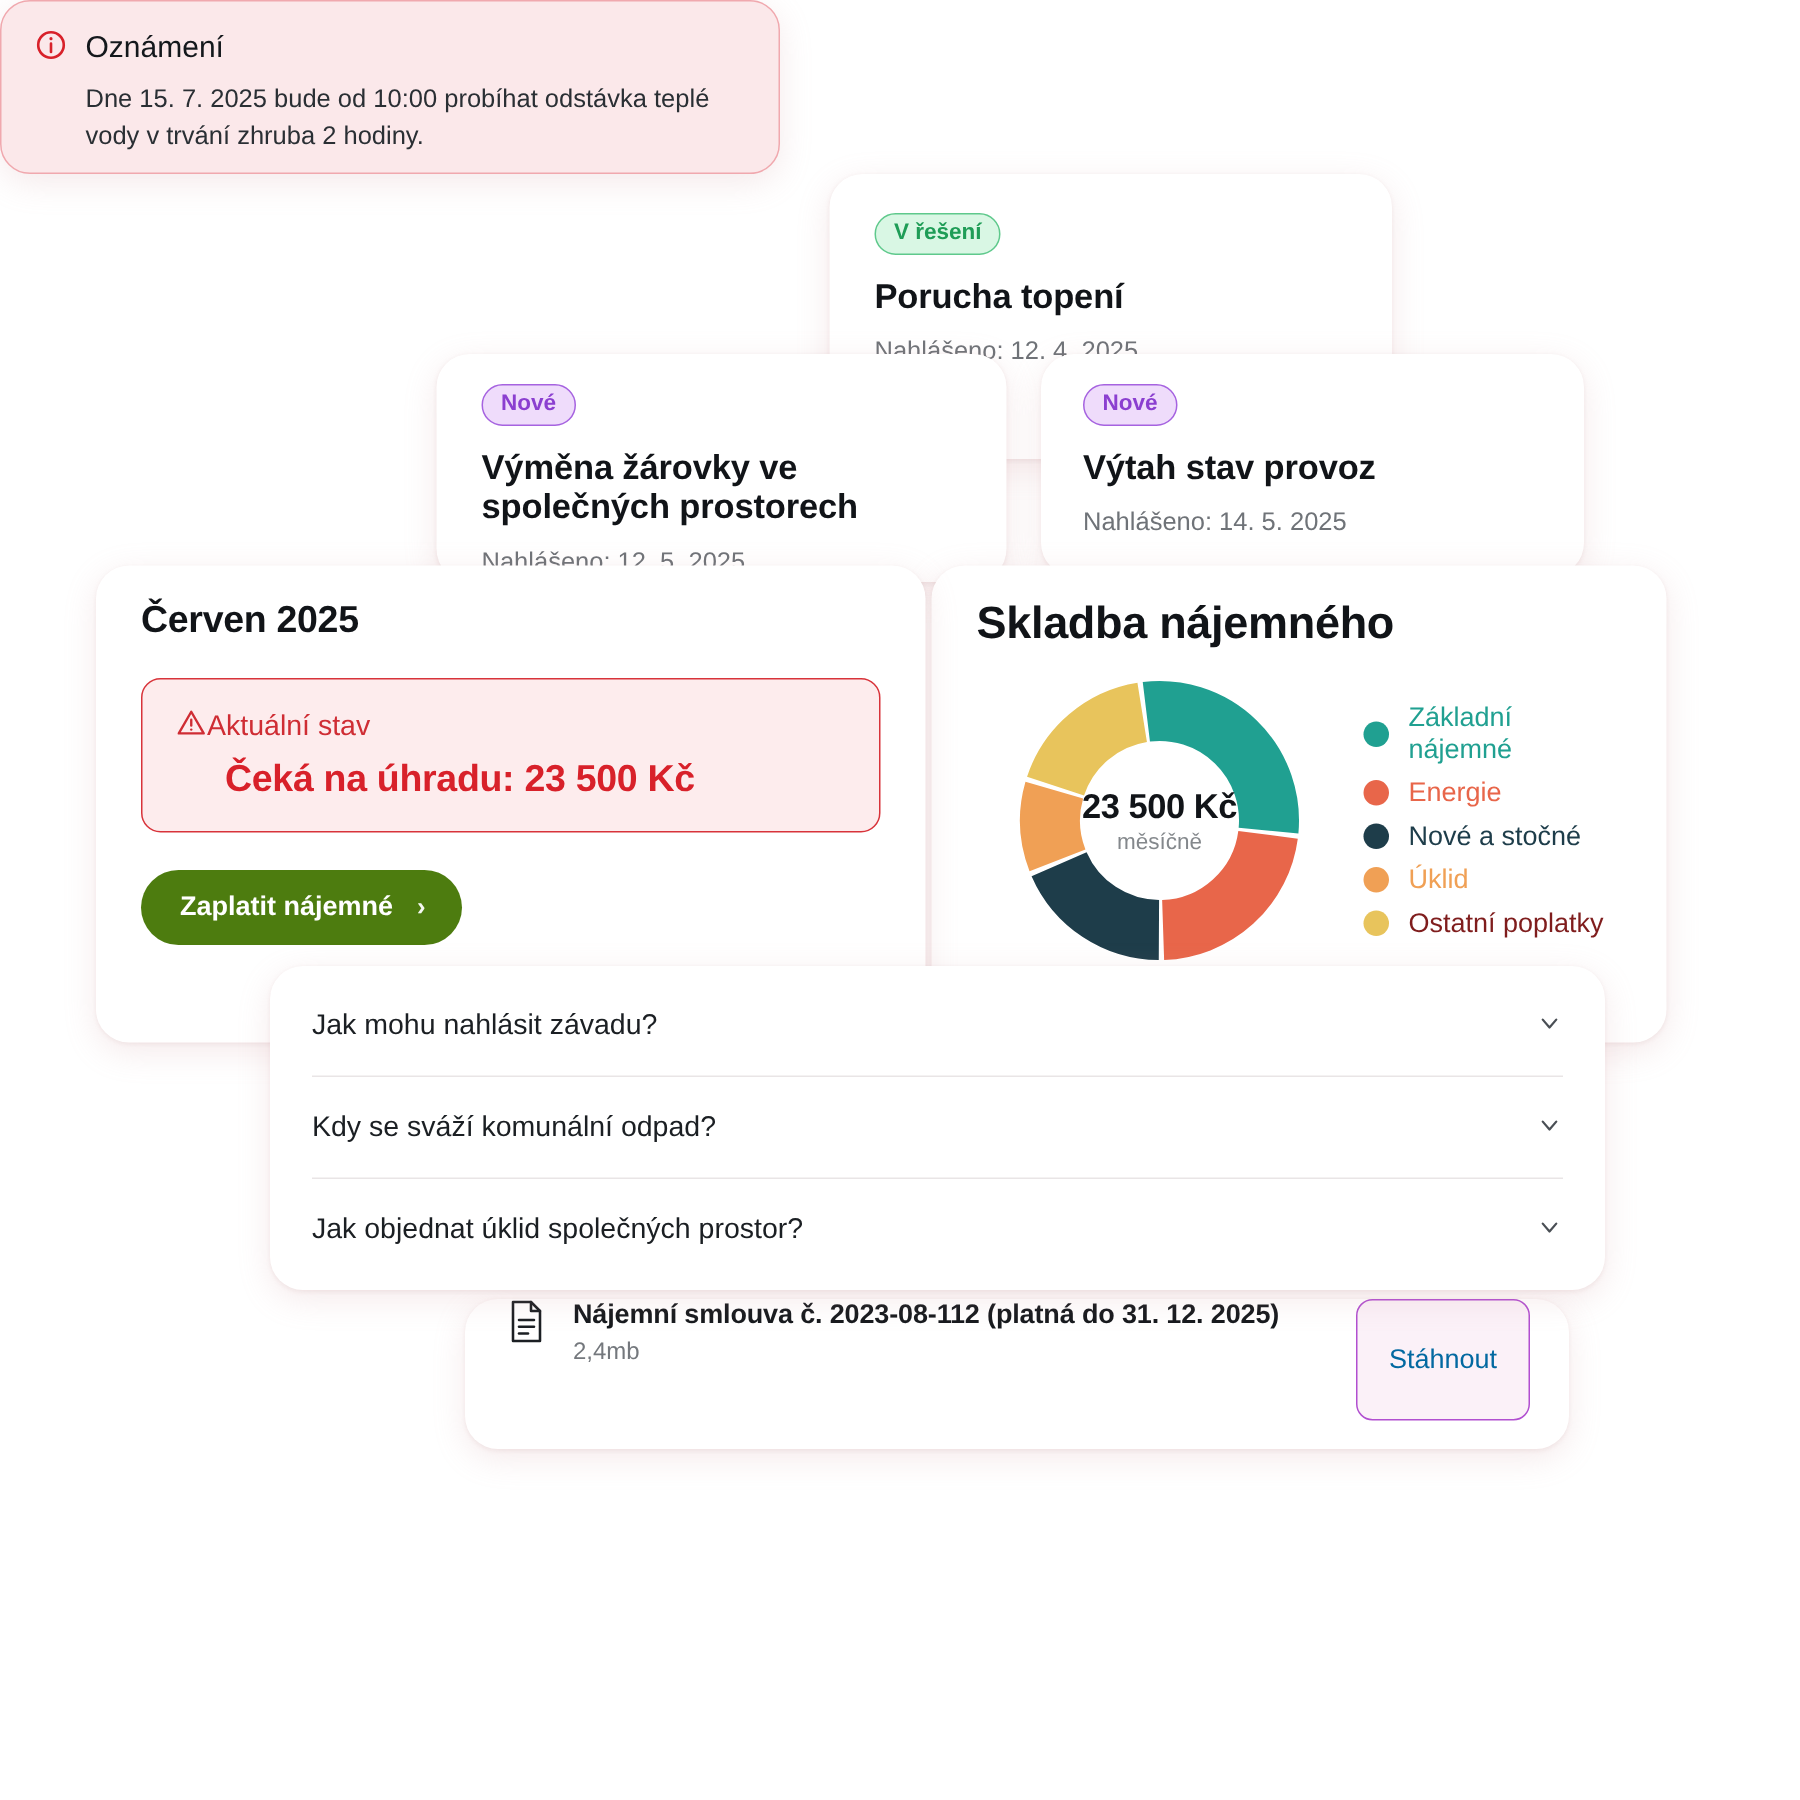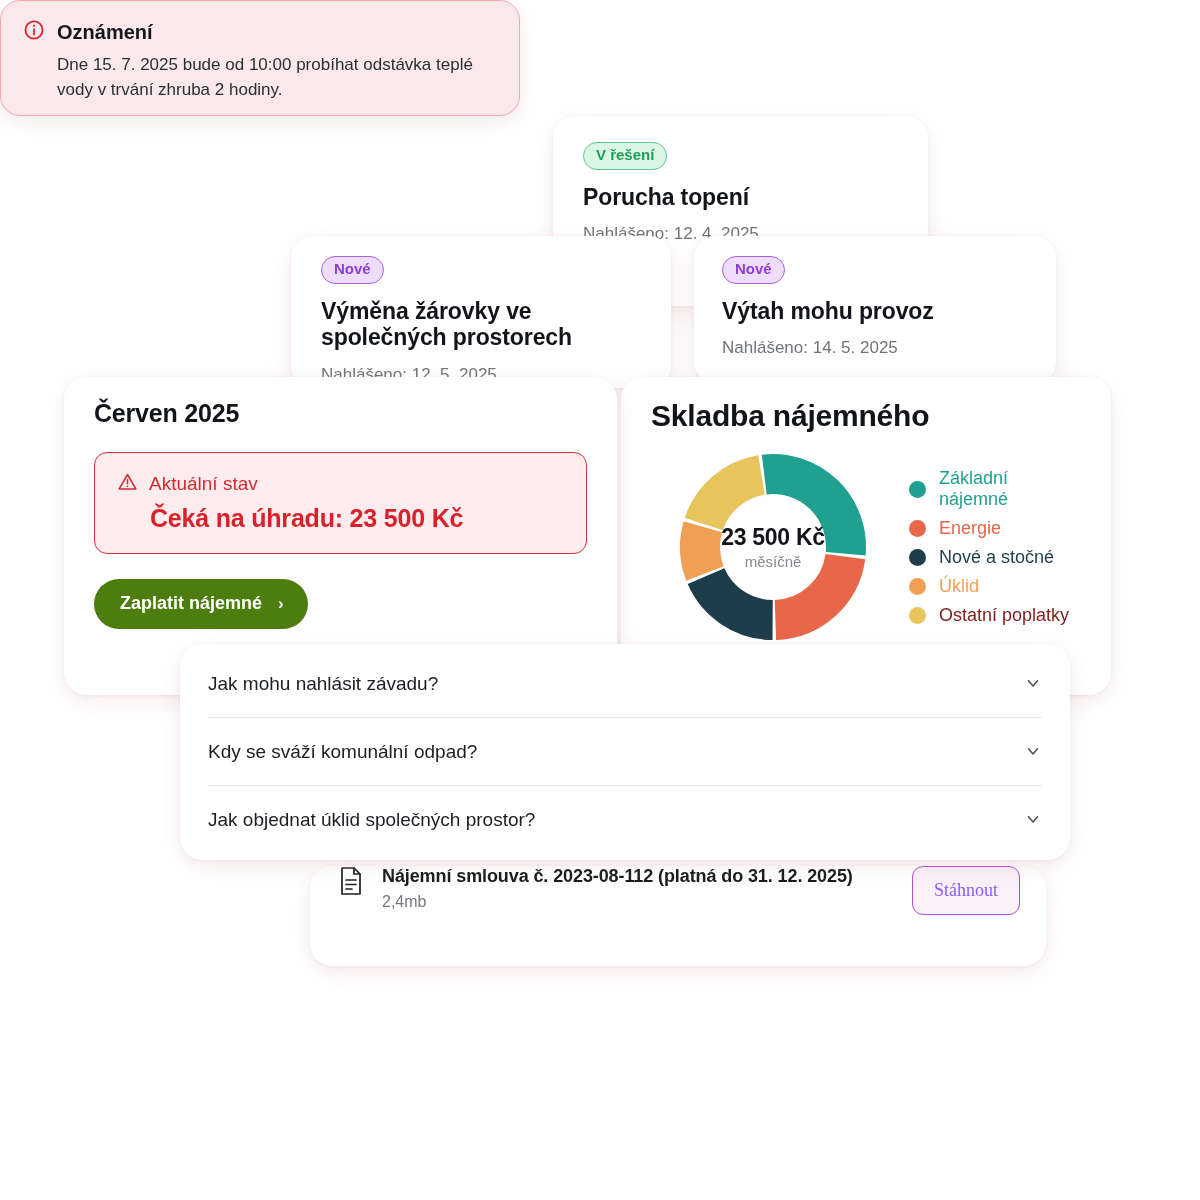--- a/index.html
+++ b/index.html
@@ -62,21 +62,21 @@
   #card-payment{left:64px;top:377px;width:553px;height:318px;z-index:4;}
   #card-payment .inner{padding:22px 30px 0;}
   .month-title{font-size:25px;font-weight:700;color:#111418;letter-spacing:-.2px;}
   .alert-box{
     margin-top:24px;
     border:1.4px solid #d8333a;
     background:#fdeced;
     border-radius:13px;
     padding:18px 22px 20px;
   }
-  .alert-head{display:flex;align-items:center;gap:11px;color:#cf2d34;font-size:19px;}
+  .alert-head{display:flex;align-items:center;color:#cf2d34;font-size:19px;}
   .alert-amount{
     margin-top:7px;margin-left:33px;
     font-size:25px;font-weight:700;color:#d8212a;letter-spacing:-.2px;
   }
   .pay-btn{
     margin-top:25px;
     display:inline-flex;align-items:center;gap:16px;
     background:#4d7c0f;color:#ffffff;
     border:none;border-radius:999px;
     padding:14px 24px 15px 26px;
@@ -121,40 +121,40 @@
   #card-doc{left:310px;top:866px;width:736px;height:100px;z-index:4;}
   .doc-inner{display:flex;align-items:flex-start;height:100%;padding:0 26px 0 28px;gap:18px;}
   .doc-icon{flex:0 0 auto;color:#1b1f23;display:flex;align-items:center;}
   .doc-texts{flex:1 1 auto;min-width:0;}
   .doc-name{font-size:18px;font-weight:700;color:#16191d;letter-spacing:-.1px;}
   .doc-size{font-size:16px;color:#74787d;margin-top:6px;}
   .dl-btn{
     flex:0 0 auto;
     background:#fbf1f8;
     border:1.4px solid #b14fd0;
-    color:#8b5cf6;
+    color:#0369a1;
     border-radius:11px;
-    padding:13px 21px;
+    padding:29px 21px;
     font-size:18px;font-weight:500;
-    font-family:Liberation Serif, serif;
+    font-family:Liberation Sans, sans-serif;
     cursor:pointer;
   }
 
   
   #card-notice{
     left:461px;top:941px;width:518px;height:114px;
     background:#fbe8ea;
     border:1.4px solid #f0a8ae;
     border-radius:20px;
     z-index:6;
     box-shadow:0 6px 22px rgba(205,150,155,.20);
   }
   .notice-inner{padding:18px 26px 0 22px;}
   .notice-head{display:flex;align-items:center;gap:12px;}
-  .notice-title{font-size:20px;font-weight:700;color:#14181c;}
+  .notice-title{font-size:20px;font-weight:400;color:#14181c;}
   .notice-body{
     margin-left:34px;margin-top:8px;
     font-size:17px;color:#2a2f34;line-height:1.45;max-width:440px;
   }
 </style>
 </head>
 <body>
 
 <div id="stage">
 
@@ -170,21 +170,21 @@
     <div class="inner">
       <span class="badge purple">Nové</span>
       <div class="issue-title">Výměna žárovky ve společných prostorech</div>
       <div class="issue-date">Nahlášeno: 12. 5. 2025</div>
     </div>
   </div>
 
   <div class="card" id="card-elevator">
     <div class="inner">
       <span class="badge purple">Nové</span>
-      <div class="issue-title">Výtah mohu provoz</div>
+      <div class="issue-title">Výtah stav provoz</div>
       <div class="issue-date">Nahlášeno: 14. 5. 2025</div>
     </div>
   </div>
 
   <div class="card" id="card-payment">
     <div class="inner">
       <div class="month-title">Červen 2025</div>
 
       <div class="alert-box">
         <div class="alert-head">

